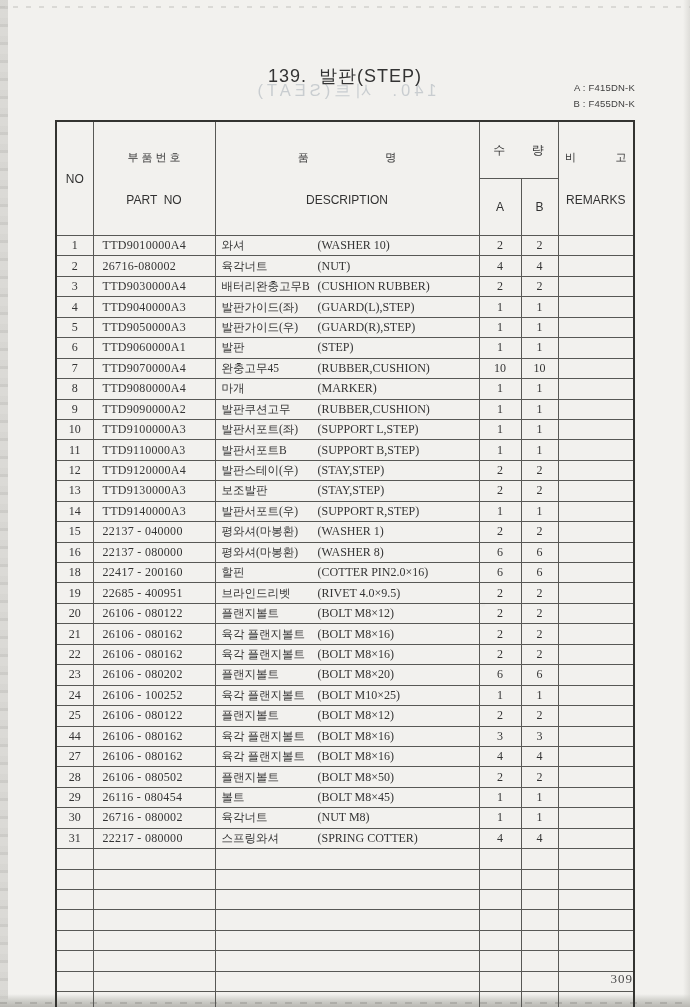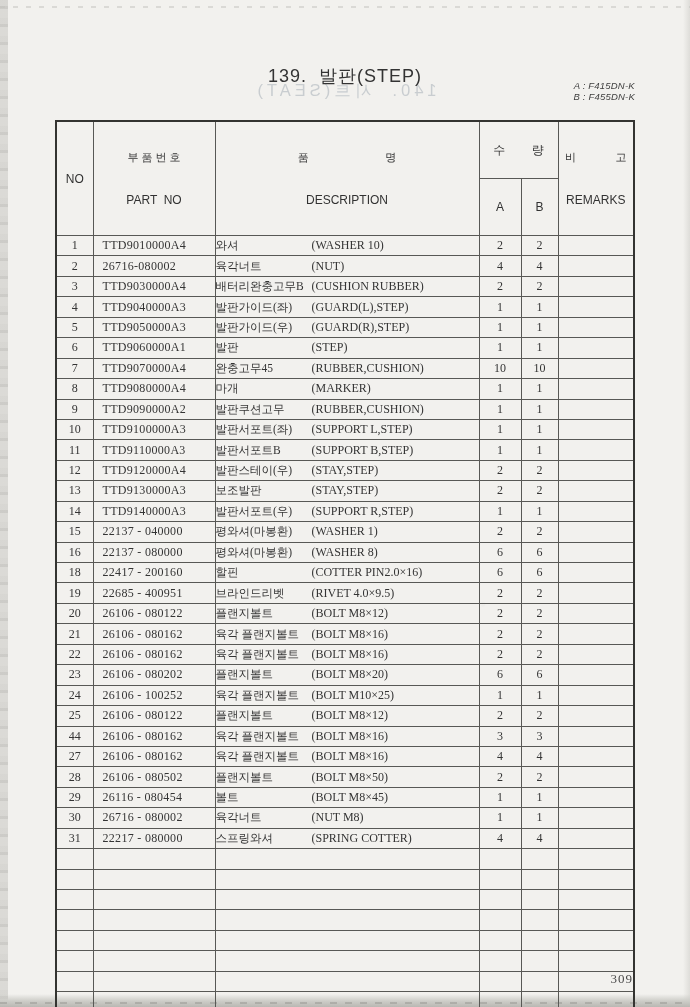--- a/index.html
+++ b/index.html
@@ -48,24 +48,23 @@
     font-size:16.5px;letter-spacing:4px;text-align:center;
     color:rgba(135,148,160,0.38);
     user-select:none;white-space:pre;
   }
   .title{
     position:absolute;top:64px;left:0;width:100%;
     text-align:center;font-size:18px;letter-spacing:1px;
     color:#333;white-space:pre;
   }
   .models{
-    position:absolute;top:80px;right:55px;text-align:center;
-    font-size:9.5px;line-height:11px;color:#3e3e3e;letter-spacing:.2px;
+    position:absolute;top:80px;right:55px;text-align:right;
+    font-size:9.5px;line-height:16px;color:#3e3e3e;letter-spacing:.2px;
     white-space:pre;
-    font-style:italic;
   }
 
   
   .tablewrap{position:absolute;left:55px;top:120px;}
   table{
     border-collapse:collapse;table-layout:fixed;width:578px;
     background:transparent;
   }
   th,td{
     border:1px solid #585855;
@@ -77,21 +76,21 @@
     font-weight:normal;font-size:12px;color:#323232;
     height:21px;white-space:pre;
   }
   thead .krline{font-size:11px;}
   tbody td{
     height:19.45px;font-family:"Liberation Serif","DejaVu Serif",serif;
     font-size:12px;color:#343434;
   }
   td.c-no{text-align:center;}
   td.c-part{padding-left:9px;letter-spacing:.3px;margin-left:37px;}
-  td.c-desc{padding-left:0;}
+  td.c-desc{padding-left:6px;}
   td.c-desc .kr{display:inline-block;min-width:96px;font-size:11.5px;font-family:"Liberation Serif","DejaVu Serif",serif;}
   td.c-desc .en{font-size:12px;}
   td.c-q{text-align:center;}
   .page-number{
     position:absolute;top:971px;right:57px;
     font-family:"Liberation Serif","DejaVu Serif",serif;
     font-size:13px;color:#4a4a4a;letter-spacing:1px;text-align:center;
   }
 </style>
 </head>

